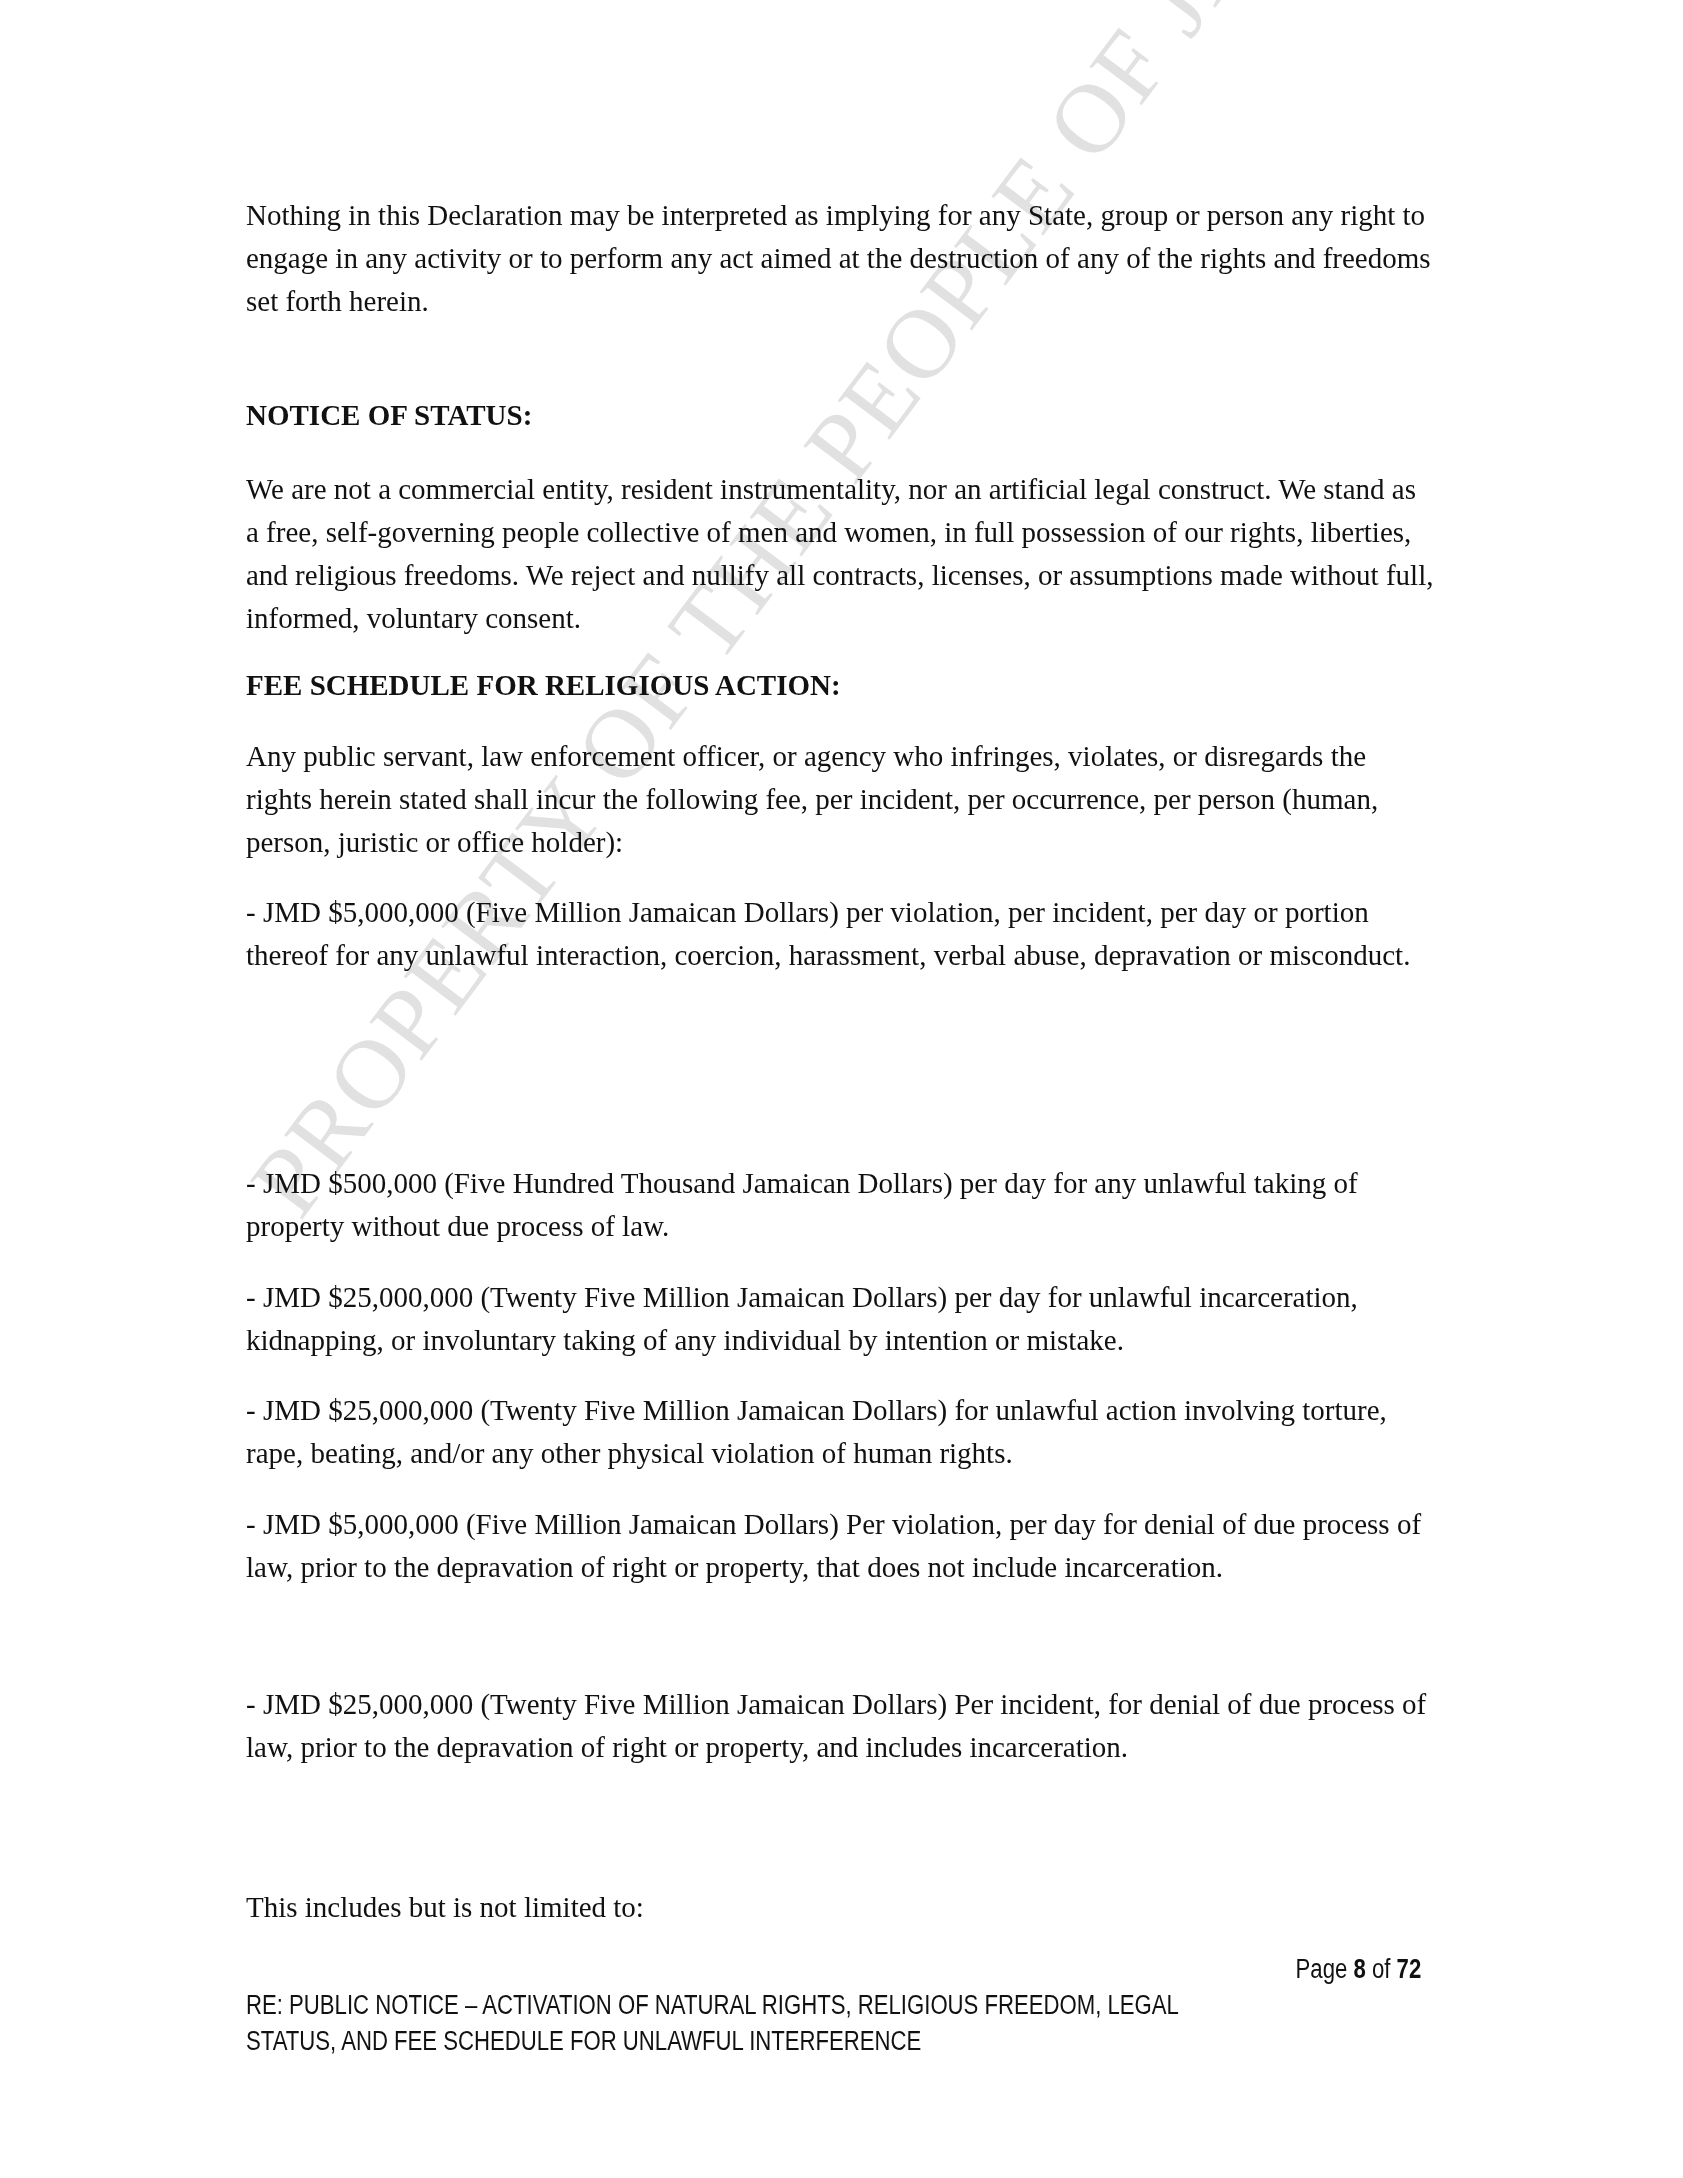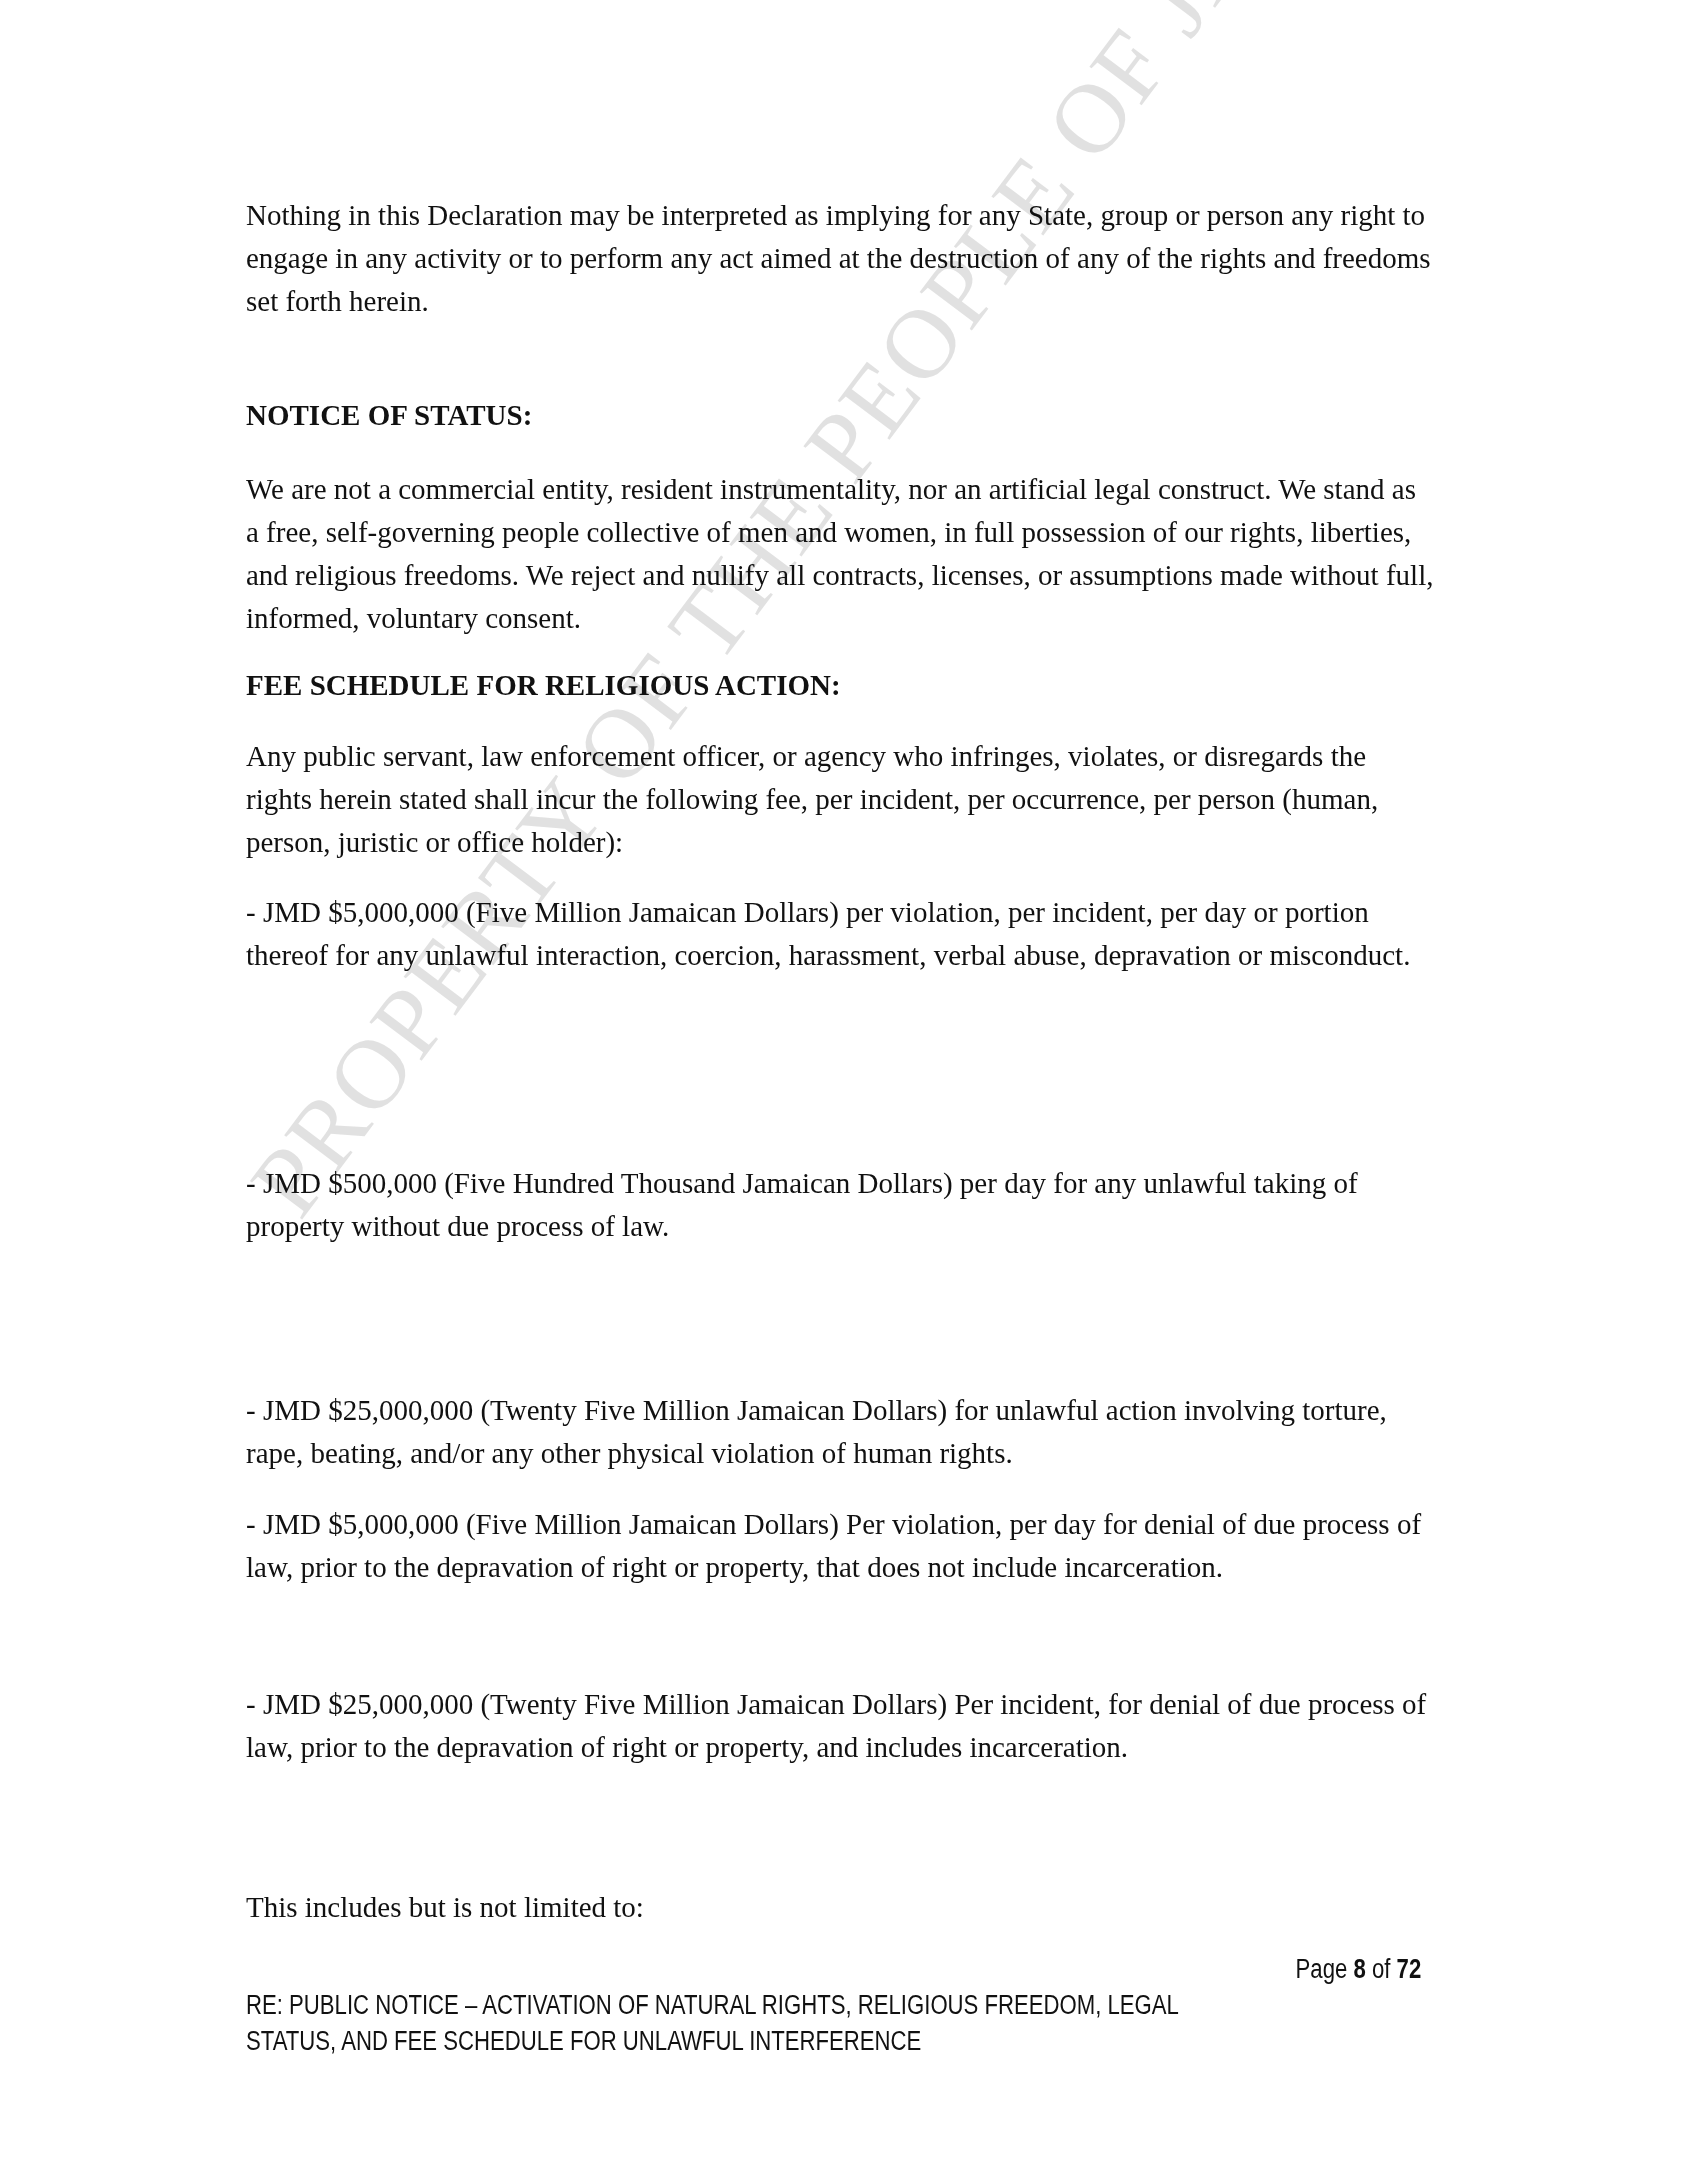--- a/index.html
+++ b/index.html
@@ -46,20 +46,21 @@
   <p class="body-text heading" style="top:394px;">NOTICE OF STATUS:</p>
 
   <p class="body-text" style="top:194px;">Nothing in this Declaration may be interpreted as implying for any State, group or person any right to engage in any activity or to perform any act aimed at the destruction of any of the rights and freedoms set forth herein.</p>
   <p class="body-text" style="top:468px;">We are not a commercial entity, resident instrumentality, nor an artificial legal construct. We stand as a free, self-governing people collective of men and women, in full possession of our rights, liberties, and religious freedoms. We reject and nullify all contracts, licenses, or assumptions made without full, informed, voluntary consent.</p>
 
   <p class="body-text heading" style="top:664px;">FEE SCHEDULE FOR RELIGIOUS ACTION:</p>
   <p class="body-text" style="top:735px;">Any public servant, law enforcement officer, or agency who infringes, violates, or disregards the rights herein stated shall incur the following fee, per incident, per occurrence, per person (human, person, juristic or office holder):</p>
 
   <p class="body-text" style="top:891px;">- JMD $5,000,000 (Five Million Jamaican Dollars) per violation, per incident, per day or portion thereof for any unlawful interaction, coercion, harassment, verbal abuse, depravation or misconduct.</p>
   <p class="body-text" style="top:1162px;">- JMD $500,000 (Five Hundred Thousand Jamaican Dollars) per day for any unlawful taking of property without due process of law.</p>
+  <p class="body-text" style="top:1276px;">- JMD $25,000,000 (Twenty Five Million Jamaican Dollars) per day for unlawful incarceration, kidnapping, or involuntary taking of any individual by intention or mistake.</p>
   <p class="body-text" style="top:1389px;">- JMD $25,000,000 (Twenty Five Million Jamaican Dollars) for unlawful action involving torture, rape, beating, and/or any other physical violation of human rights.</p>
   <p class="body-text" style="top:1503px;">- JMD $5,000,000 (Five Million Jamaican Dollars) Per violation, per day for denial of due process of law, prior to the depravation of right or property, that does not include incarceration.</p>
   <p class="body-text" style="top:1660px;margin-top:23px;">- JMD $25,000,000 (Twenty Five Million Jamaican Dollars) Per incident, for denial of due process of law, prior to the depravation of right or property, and includes incarceration.</p>
 
   <p class="body-text" style="top:1886px;">This includes but is not limited to:</p>
 
   <div class="footer-page">
     <span>Page</span>
     <b>8</b>
     <span>of</span>

